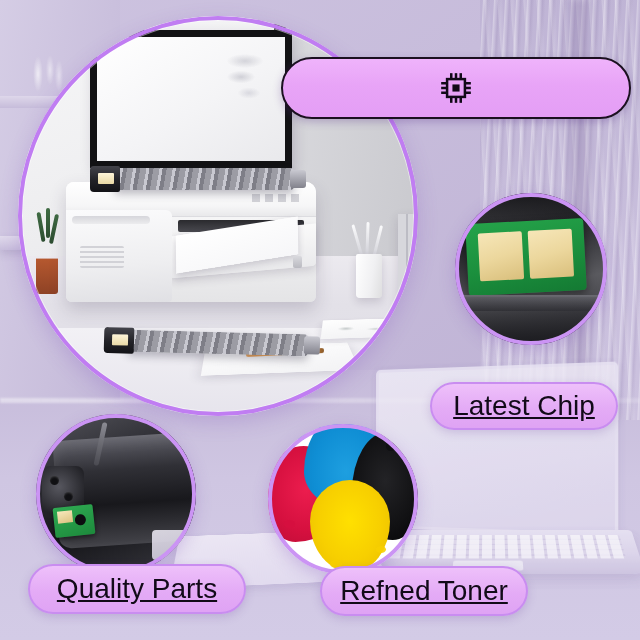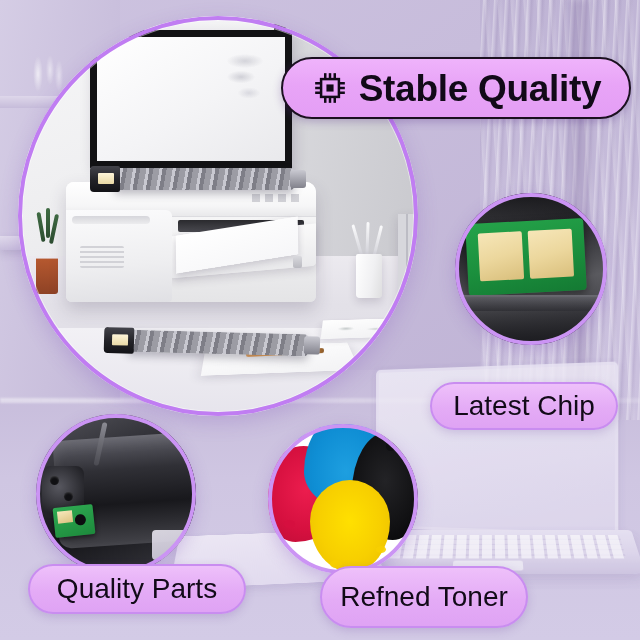--- a/index.html
+++ b/index.html
@@ -421,35 +421,36 @@
     border: 2px solid #1b1020;
     border-radius: 999px;
     color: #120a18;
     box-shadow: 0 3px 9px rgba(90,50,140,.3);
     box-sizing: border-box;
   }
   .pill.soft {
     border: 2px solid #c98df0;
     background: linear-gradient(180deg, #eec0fa 0%, #e4abf6 55%, #dfa3f4 100%);
     box-shadow: 0 3px 10px rgba(110,70,160,.22);
+    text-decoration: underline;
   }
   #pill-stable {
     left: 281px; top: 57px; width: 350px; height: 62px;
     font-size: 37px; font-weight: 700; letter-spacing: -.3px;
   }
   #pill-latest {
     left: 430px; top: 382px; width: 188px; height: 48px;
     font-size: 28px; font-weight: 400;
   }
   #pill-precise {
     left: 28px; top: 564px; width: 218px; height: 50px;
     font-size: 28px; font-weight: 400;
   }
   #pill-refned {
-    left: 320px; top: 566px; width: 208px; height: 62px;
+    left: 320px; top: 566px; width: 208px; height: 50px;
     font-size: 28px; font-weight: 400;
   }
   .pill-label { line-height: 1; white-space: nowrap; }
   .chip-icon { width: 38px; height: 38px; flex: 0 0 38px; }
 </style>
 </head>
 <body>
 
 <div id="stage">
 
@@ -590,21 +591,20 @@
         <line x1="16" y1="23.5" x2="16" y2="28.5"></line>
         <line x1="20" y1="23.5" x2="20" y2="28.5"></line>
         <line x1="3.5" y1="12" x2="8.5" y2="12"></line>
         <line x1="3.5" y1="16" x2="8.5" y2="16"></line>
         <line x1="3.5" y1="20" x2="8.5" y2="20"></line>
         <line x1="23.5" y1="12" x2="28.5" y2="12"></line>
         <line x1="23.5" y1="16" x2="28.5" y2="16"></line>
         <line x1="23.5" y1="20" x2="28.5" y2="20"></line>
       </g>
     </svg>
-    <span class="pill-label">Stable Quality</span>
   </div>
 
   <div class="pill soft" id="pill-latest">
     <span class="pill-label">Latest Chip</span>
   </div>
 
   <div class="pill soft" id="pill-precise">
     <span class="pill-label">Quality Parts</span>
   </div>
 

